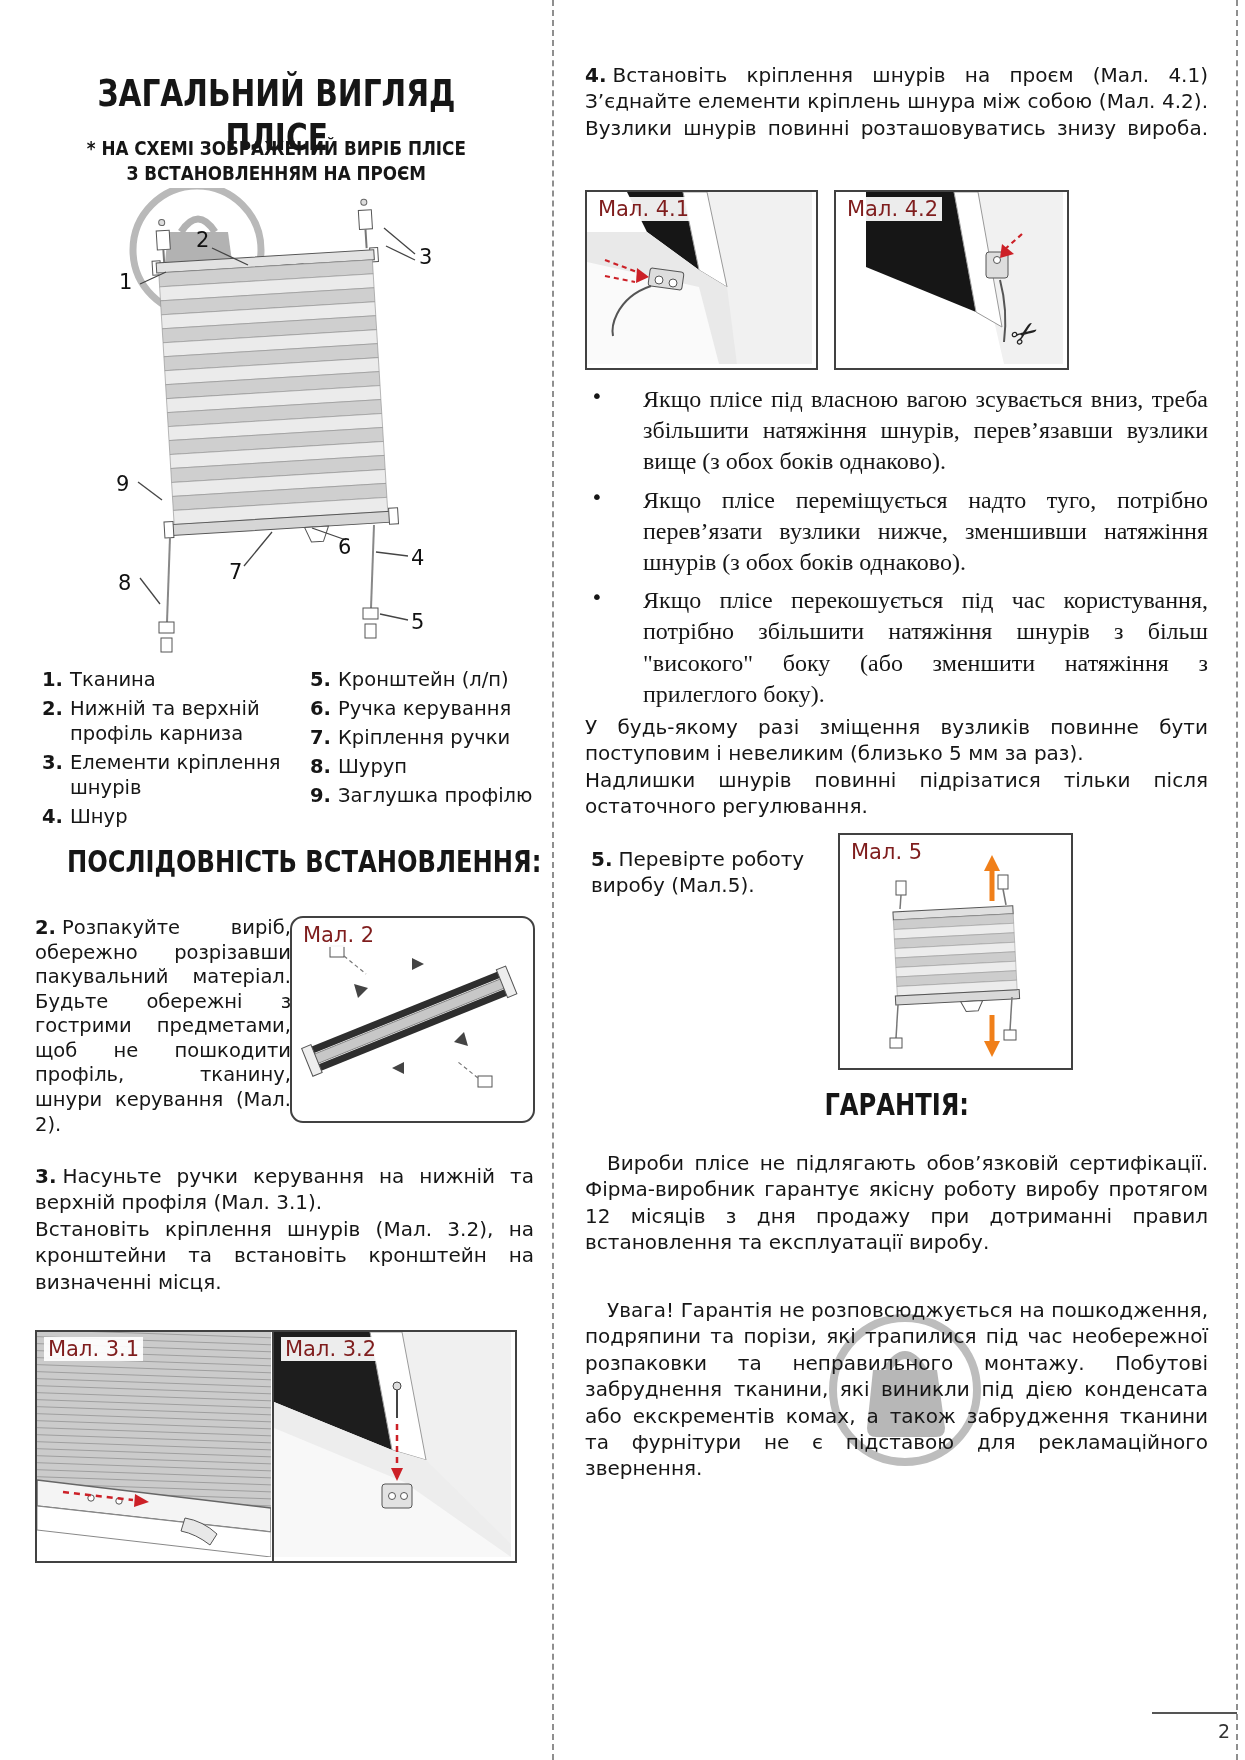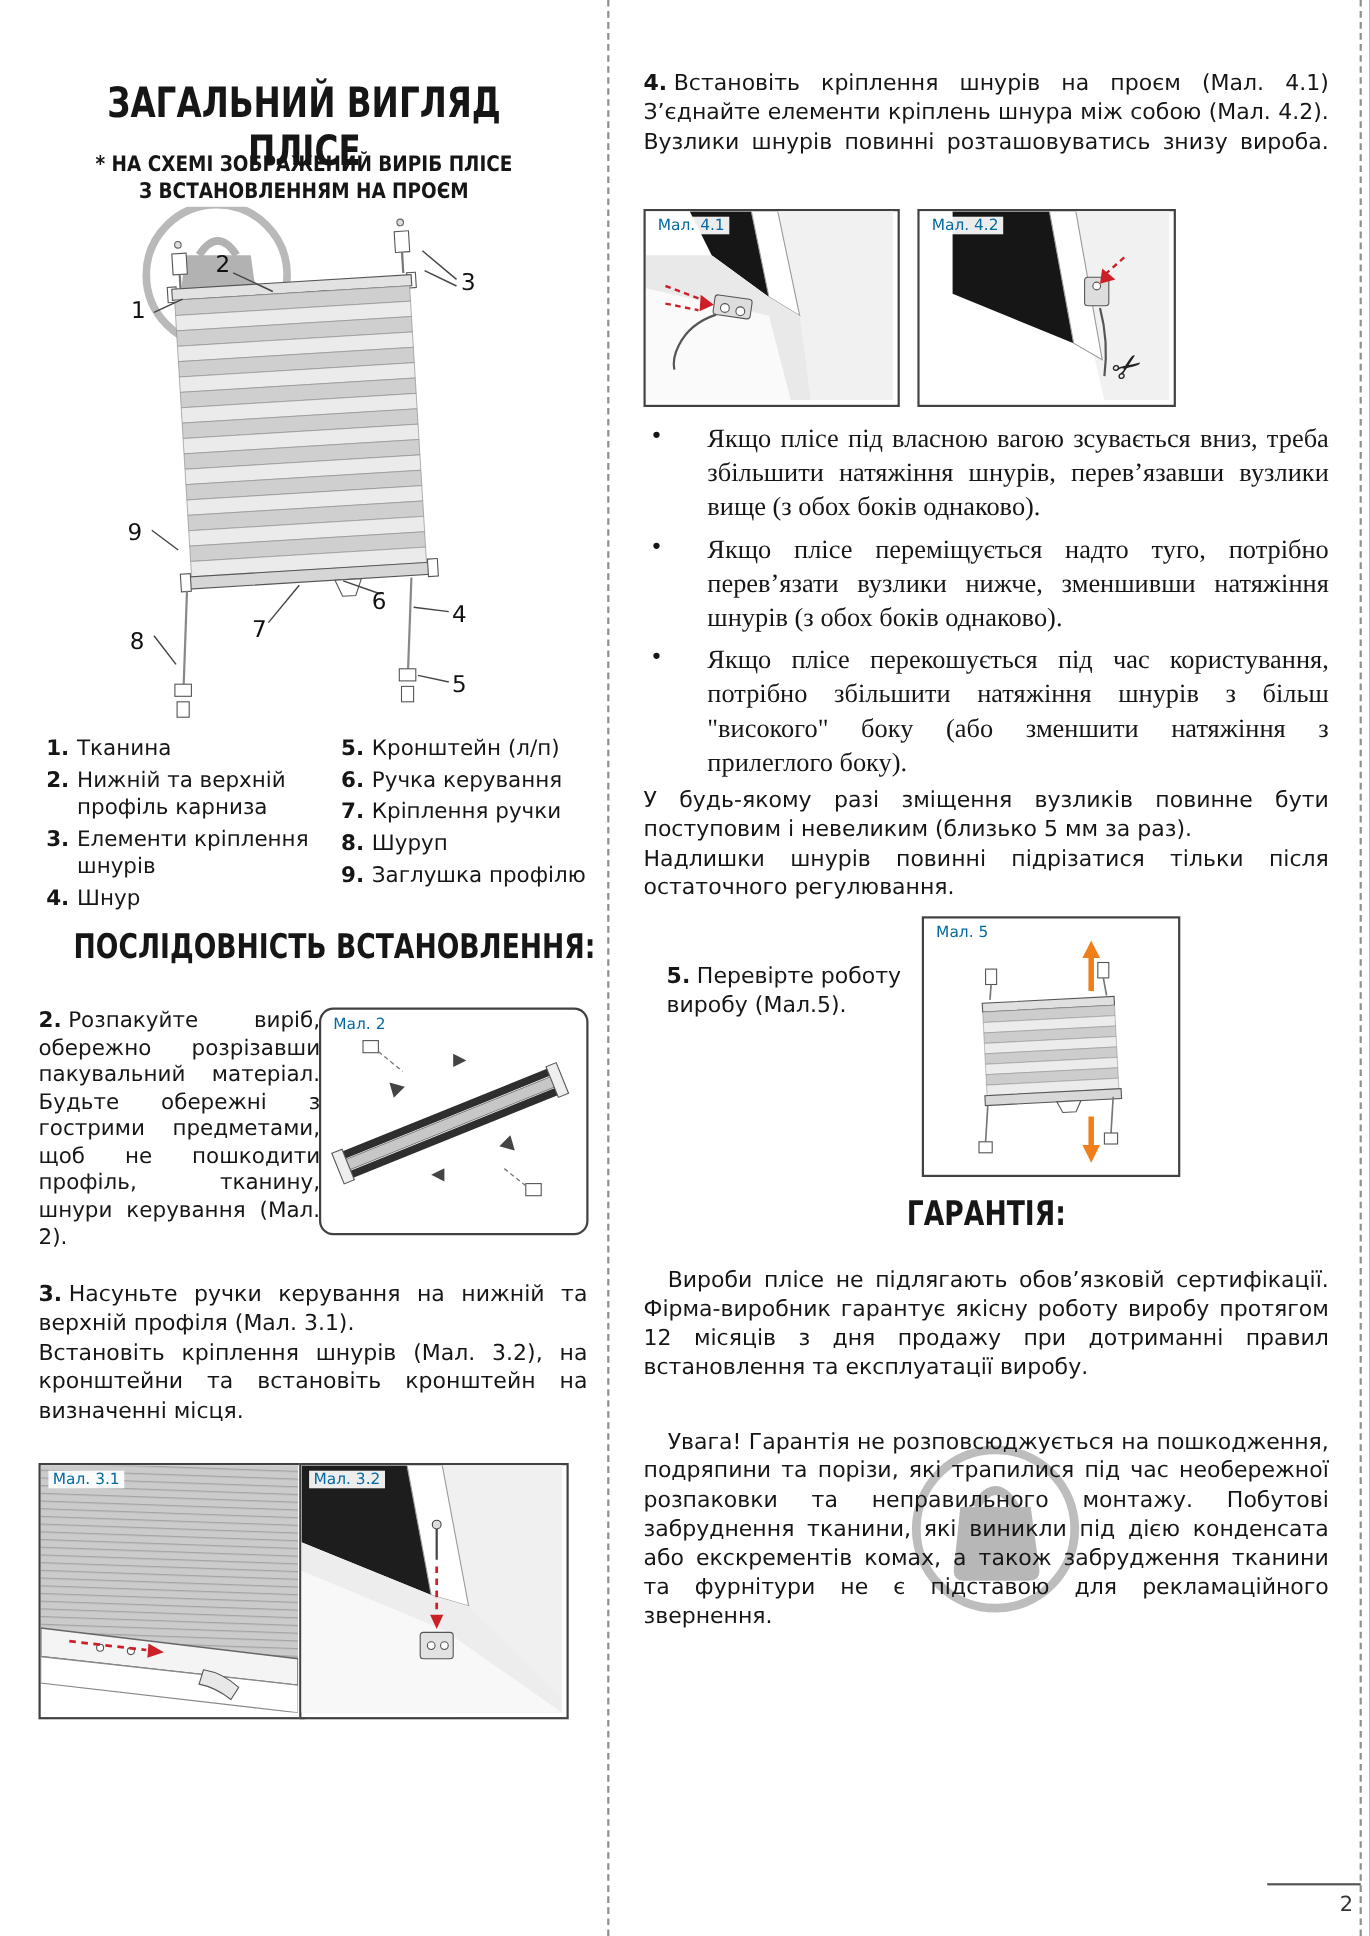--- a/index.html
+++ b/index.html
@@ -11,21 +11,21 @@
   .abs{position:absolute;}
   .divider{position:absolute; top:0; bottom:0; border-left:2px dashed #8f8f8f;}
   .body-text{font-size:20px; line-height:1.32; text-align:justify;}
   .step-num{font-weight:bold; margin-right:6px;}
   .cond{display:inline-block; transform:scaleX(0.78); transform-origin:50% 50%; white-space:nowrap;}
   .cond2{display:inline-block; transform:scaleX(0.86); transform-origin:50% 50%; white-space:nowrap;}
   .l-title{font-size:38px; font-weight:800; line-height:1.15; text-align:center; letter-spacing:0px;margin-top:32px;}
   .l-subtitle{font-size:19.5px; font-weight:700; line-height:1.3; text-align:center;}
   .sec-title{font-size:31px; font-weight:800; text-align:center;}
   .fig-box{position:absolute; border:2px solid #414141; background:#fff; overflow:hidden;}
-  .fig-label{position:absolute; top:5px; left:7px; font-size:14px; color:#0369a1;
+  .fig-label{position:absolute; top:5px; left:7px; font-size:21px; color:#7f1d1d;
              background:rgba(255,255,255,0.92); padding:0 4px; z-index:2;}
   .legend-item{display:flex; margin-bottom:4px; font-size:19.5px; line-height:1.28;}
   .legend-num{flex:none; width:28px; font-weight:bold;}
   .legend-text{flex:1;}
   .bullet-row{display:flex; margin-bottom:7px;}
   .bullet-mark{flex:none; width:52px; padding-left:6px; font-size:20px;}
   .bullet-text{flex:1; font-size:24px; line-height:1.3; text-align:justify;font-family:Liberation Serif, serif;}
   .callout{position:absolute; font-size:21px; color:#111;}
   .indent{text-indent:22px;}
   .spread-last{text-align-last:justify;}
@@ -307,21 +307,21 @@
       <span class="bullet-mark">•</span>
       <span class="bullet-text">Якщо плісе перекошується під час користування, потрібно збільшити натяжіння шнурів з більш "високого" боку (або зменшити натяжіння з прилеглого боку).</span>
     </div>
   </div>
 
   <div class="abs body-text" style="left:585px; top:714px; width:623px;">
     <div><span>У будь-якому разі зміщення вузликів повинне бути поступовим і невеликим (близько 5 мм за раз).</span></div>
     <div><span>Надлишки шнурів повинні підрізатися тільки після остаточного регулювання.</span></div>
   </div>
 
-  <div class="abs body-text" style="left:606px; top:846px; width:245px; text-align:left;margin-top:28px;">
+  <div class="abs body-text" style="left:591px; top:846px; width:245px; text-align:left;">
     <b class="step-num">5.</b><span>Перевірте роботу виробу (Мал.5).</span>
   </div>
 
   <div class="fig-box" style="left:838px; top:833px; width:231px; height:233px;">
     <span class="fig-label">Мал. 5</span>
     <svg width="227" height="229" viewBox="0 0 227 229">
       <g transform="rotate(-3 113 115)">
         <rect x="55" y="74" width="120" height="8" fill="#e0e0e0" stroke="#555"></rect>
         <g stroke="#909090" stroke-width="0.5">
           <rect x="55" y="82" width="120" height="9.5" fill="#cdcdcd"></rect>

